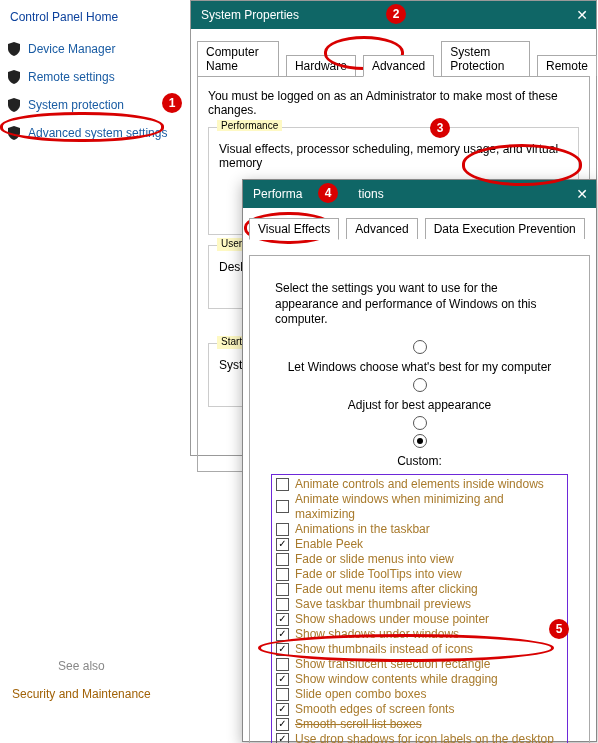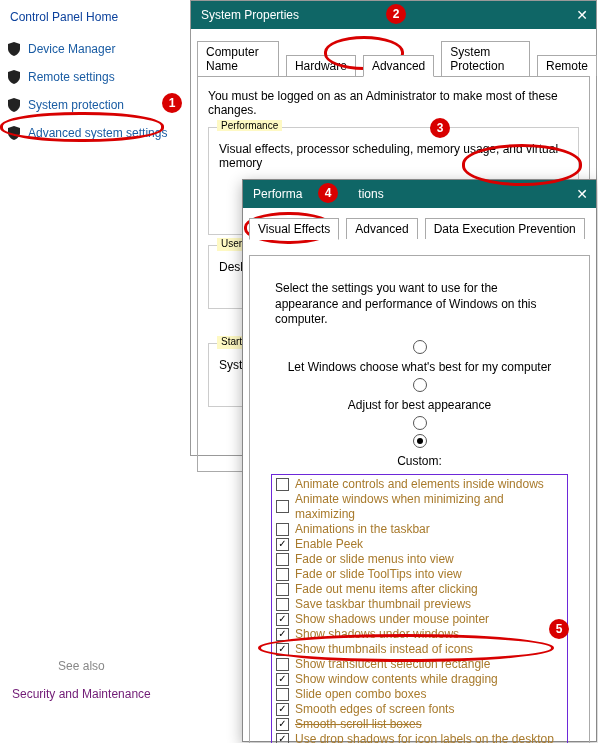--- a/index.html
+++ b/index.html
@@ -42,21 +42,21 @@
   .shield svg { display: block; }
   .sidebar-item span { font-size: 12px; }
   .see-also {
     position: absolute;
     bottom: 42px;
     left: 12px;
     font-size: 12px;
     text-align: center;
   }
   .see-also .hdr { color: #888; margin-bottom: 14px; }
-  .see-also .link { color: #701a75; cursor: pointer; margin-top: 11px; }
+  .see-also .link { color: #a16207; cursor: pointer; margin-top: 11px; }
 
   
   .sys-props {
     position: absolute;
     top: 0;
     left: 190px;
     width: 405px;
     height: 454px;
     border: 1px solid #999;
     background: #fff;

